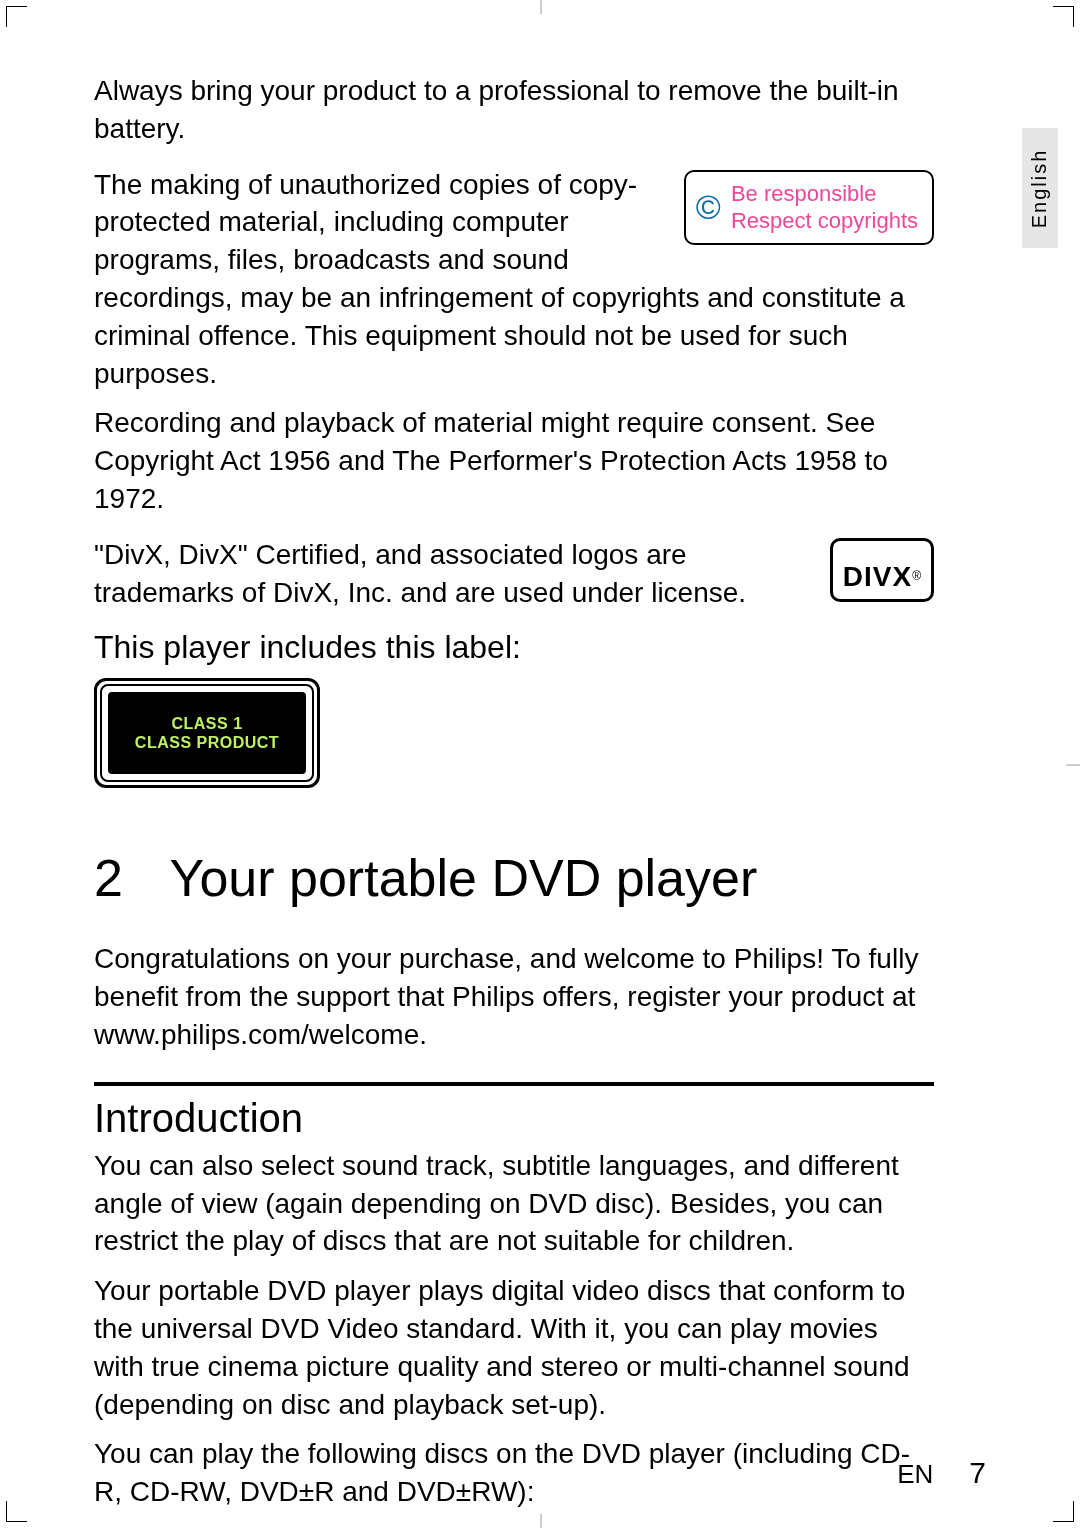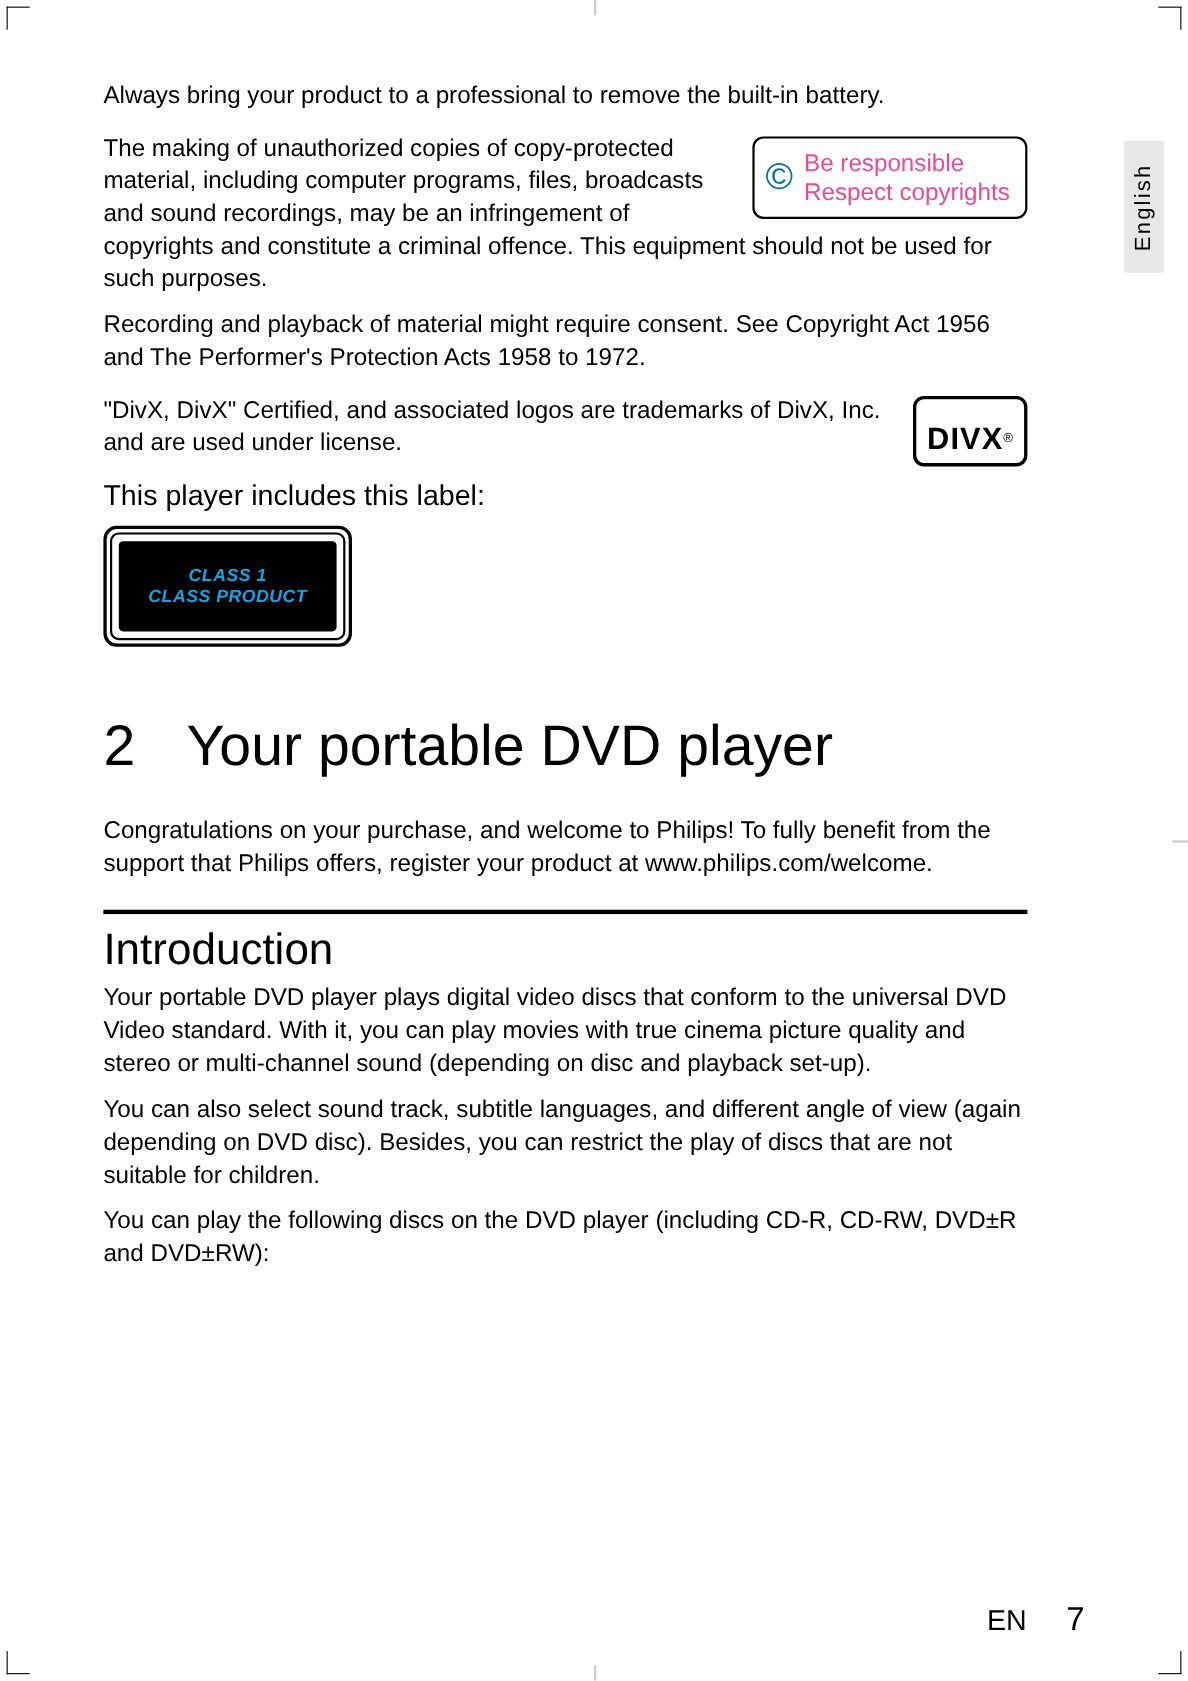--- a/index.html
+++ b/index.html
@@ -30,21 +30,21 @@
   .tick-right { position:absolute; right:0; top:764px; width:14px; height:2px; background:#ccc; }
 
   .page {
     position: absolute;
     top: 72px;
     left: 94px;
     width: 840px;
   }
 
   .para {
-    font-size: 22px;
+    font-size: 28px;
     line-height: 1.35;
     margin: 0 0 18px 0;
     font-weight: 300;
   }
   .para + .para { margin-top: 12px; }
 
   .copyright-box {
     float: right;
     border: 2px solid #000;
     border-radius: 10px;
@@ -79,21 +79,21 @@
     font-size: 28px;
     letter-spacing: 1px;
     display: inline-block;
   }
   .divx-box .d-reg {
     font-size: 12px;
     vertical-align: super;
   }
 
   .label-heading {
-    font-size: 26px;
+    font-size: 32px;
     font-weight: 400;
     margin: 14px 0 12px 0;
   }
 
   .laser-label {
     width: 226px;
     height: 110px;
     position: relative;
     margin-bottom: 60px;
   }
@@ -113,27 +113,26 @@
     position: absolute;
     inset: 14px;
     background: #000;
     border-radius: 4px;
     display: flex;
     flex-direction: column;
     align-items: center;
     justify-content: center;
   }
   .laser-inner span {
-    color: #0ea5e9;
+    color: #bef264;
     font-family: Arial, Helvetica, sans-serif;
     font-weight: 700;
     font-size: 16px;
     line-height: 1.2;
     letter-spacing: 0.5px;
-    font-style: italic;
   }
 
   h1.chapter {
     font-size: 52px;
     font-weight: 400;
     margin: 0 0 32px 0;
     clear: both;
   }
   h1.chapter .num {
     display: inline-block;
@@ -232,22 +231,22 @@
     <span class="num">2</span>
     <span>Your portable DVD player</span>
   </h1>
 
   <p class="para">Congratulations on your purchase, and welcome to Philips! To fully benefit from the support that Philips offers, register your product at www.philips.com/welcome.</p>
 
   <hr class="rule">
 
   <h2 class="section">Introduction</h2>
 
+  <p class="para" style="margin-bottom:0;">You can also select sound track, subtitle languages, and different angle of view (again depending on DVD disc). Besides, you can restrict the play of discs that are not suitable for children.</p>
   <p class="para" style="margin-bottom:0;">Your portable DVD player plays digital video discs that conform to the universal DVD Video standard. With it, you can play movies with true cinema picture quality and stereo or multi-channel sound (depending on disc and playback set-up).</p>
-  <p class="para" style="margin-bottom:0;">You can also select sound track, subtitle languages, and different angle of view (again depending on DVD disc). Besides, you can restrict the play of discs that are not suitable for children.</p>
   <p class="para">You can play the following discs on the DVD player (including CD-R, CD-RW, DVD±R and DVD±RW):</p>
 
 </div>
 
 <div class="footer">
   <span>EN</span>
   <span class="pn">7</span>
 </div>
 
 </body></html>

